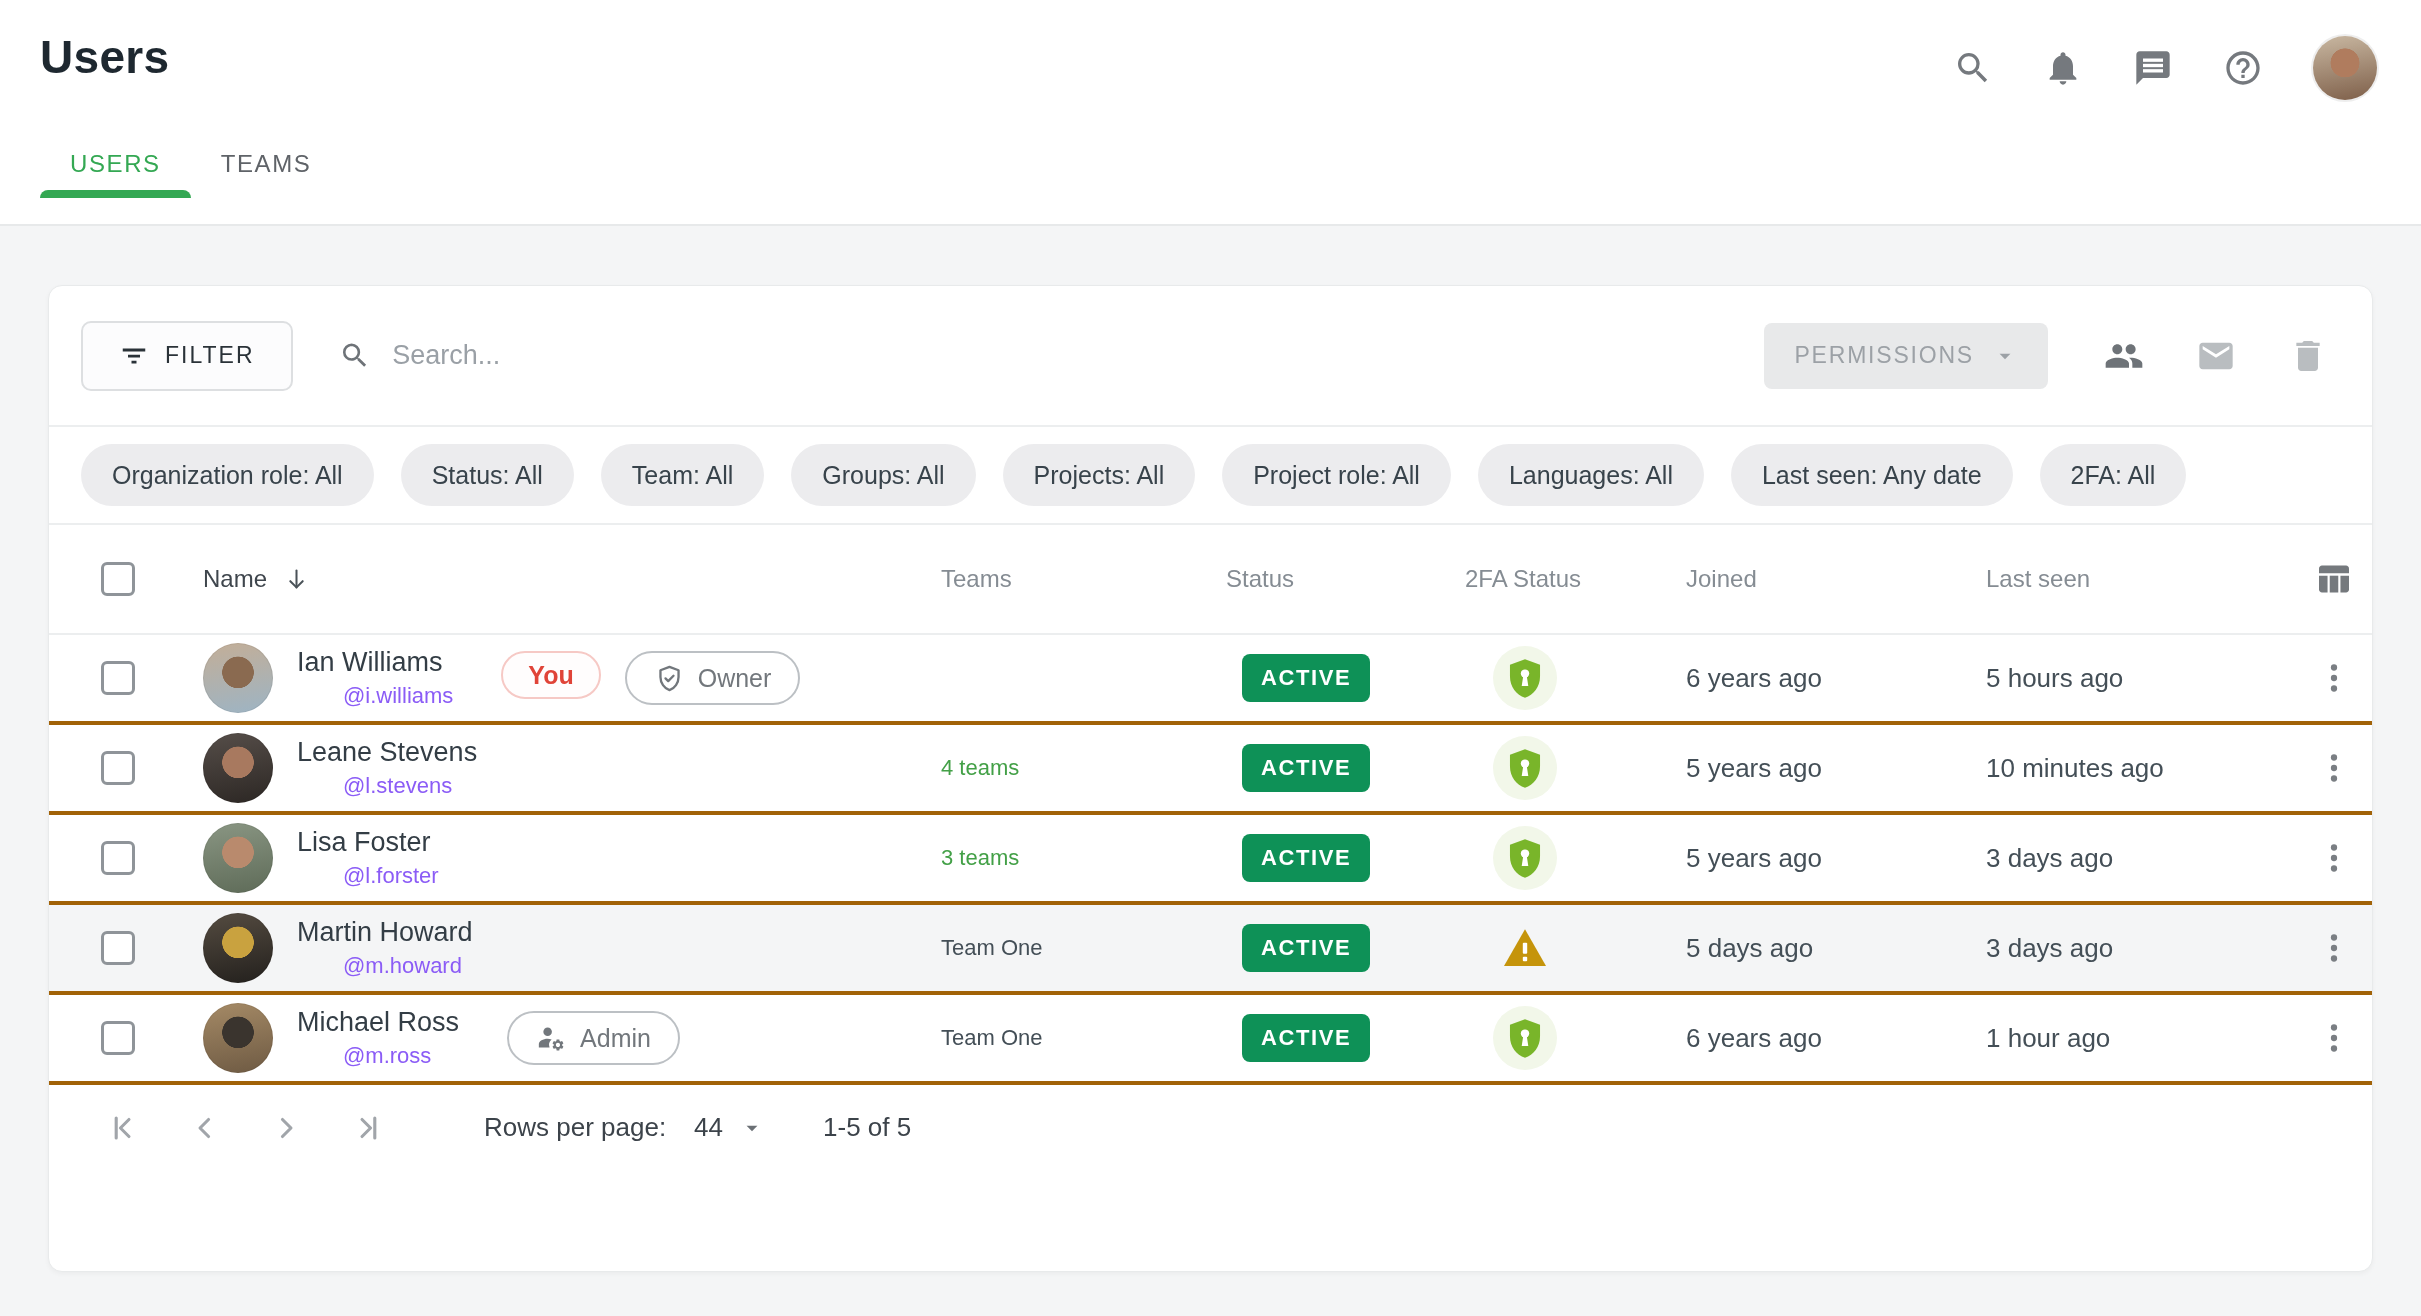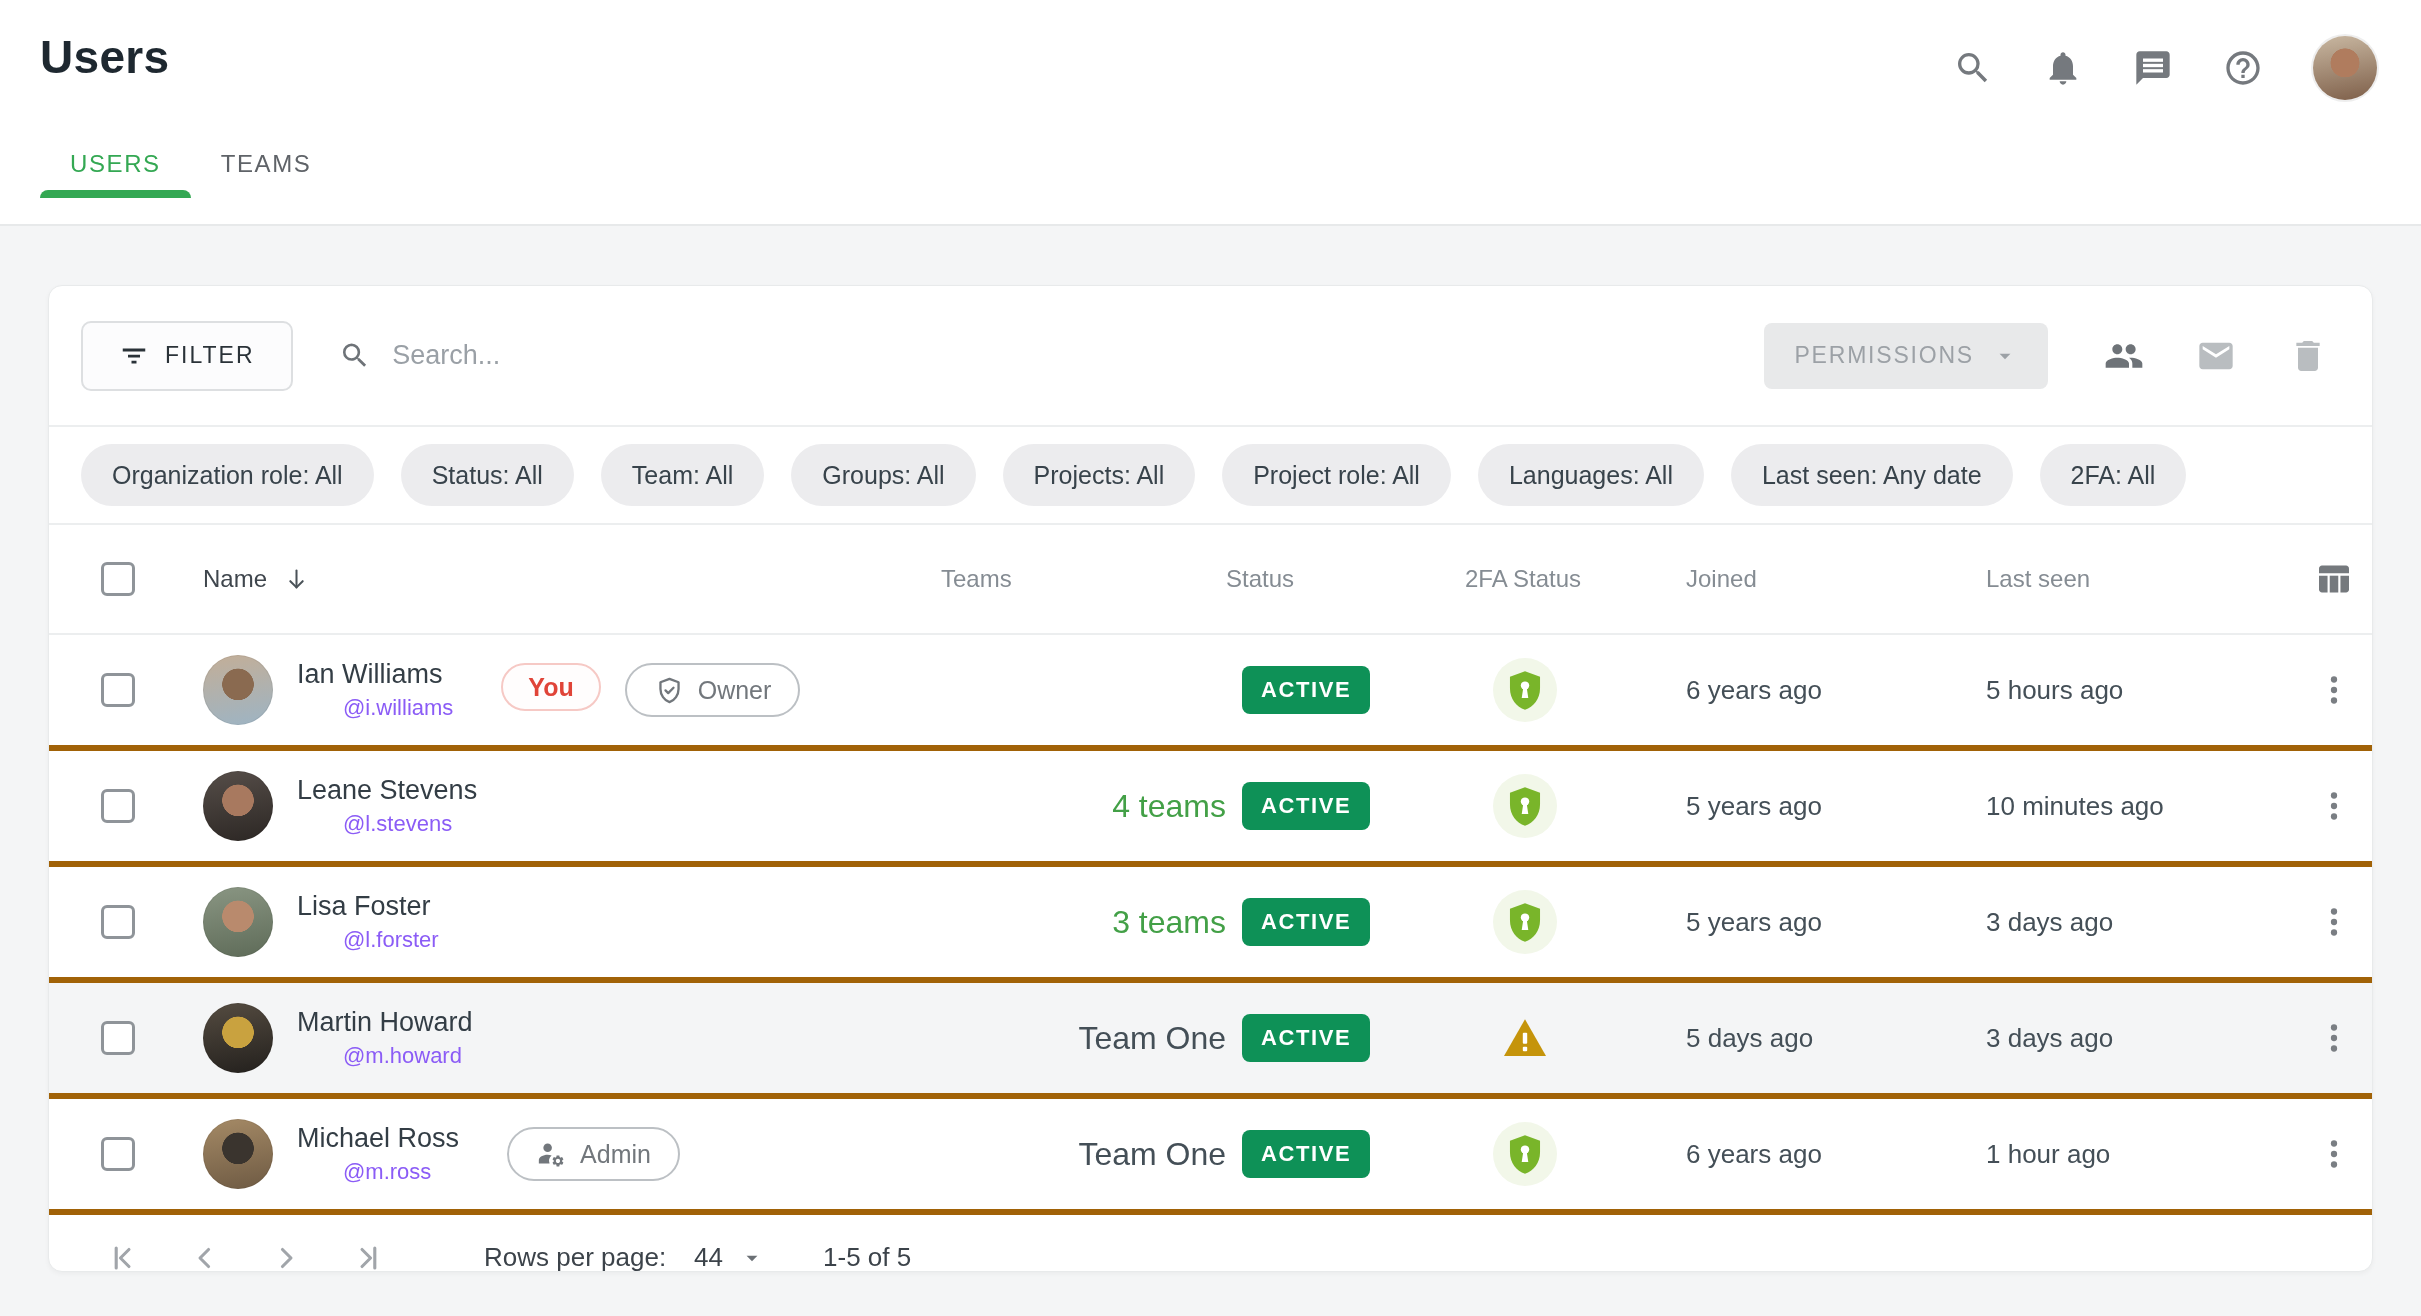--- a/index.html
+++ b/index.html
@@ -46,31 +46,31 @@
   .grid { display: grid; grid-template-columns: 102px 738px 285px 215px 245px 300px 330px 1fr; align-items: center; padding: 0 40px 0 52px; }
   .thead { height: 110px; border-bottom: 2px solid #eceeef; }
   .th { font-size: 24px; color: #858c93; }
   .th-name { display: flex; align-items: center; gap: 16px; font-size: 24px; font-weight: 500; color: #3f464d; cursor: pointer; }
   .th-name svg { width: 27px; height: 27px; color: #4a5258; }
   .th-2fa { padding-left: 24px; }
   .columns-btn { justify-self: end; width: 36px; height: 36px; color: #75797d; cursor: pointer; }
   .columns-btn svg { width: 36px; height: 36px; display: block; }
   .checkbox { width: 34px; height: 34px; border: 3px solid #8f9499; border-radius: 6px; background: #fff; cursor: pointer; }
   
-  .trow { height: 116px; border-bottom: 6px solid #a16207; background: #fff; }
+  .trow { height: 90px; border-bottom: 4px solid #a16207; background: #fff; }
   .trow.highlight { background: #f4f5f6; }
   .cell-name { display: flex; align-items: center; gap: 24px; }
   .avatar { width: 70px; height: 70px; border-radius: 50%; flex: 0 0 70px; box-shadow: inset 0 0 0 1px rgba(0,0,0,0.06); }
   .nm { font-size: 27px; font-weight: 500; color: #333d45; line-height: 1.25; }
   .hd { font-size: 22px; color: #8b5cf6; line-height: 1.25; margin-top: 2px; margin-left: 46px; }
   .badges { display: flex; gap: 24px; margin-left: 24px; }
   .badge-you { height: 48px; display: flex; align-items: center; padding: 0 25px; border: 2px solid #f6c9c5; border-radius: 24px; color: #e04438; font-size: 25px; font-weight: 600; background: #fffdfd; }
   .badge-role { height: 54px; display: flex; align-items: center; gap: 13px; padding: 0 27px; border: 2px solid #bcc0c4; border-radius: 27px; color: #72777c; font-size: 25px; background: #fff; }
   .badge-role svg { width: 31px; height: 31px; }
-  .cell-teams { font-size: 32px; color: #444f57; text-align: right; }
+  .cell-teams { font-size: 22px; color: #444f57; }
   .teams-link { color: #43a047; cursor: pointer; }
   .status-badge { display: inline-block; background: #0e9157; color: #fff; font-size: 22px; font-weight: 700; letter-spacing: 1.6px; padding: 11px 19px; border-radius: 8px; margin-left: 16px; }
   .cell-2fa { padding-left: 24px; width: 144px; display: flex; justify-content: center; align-items: center; }
   .halo { width: 64px; height: 64px; border-radius: 50%; background: #f2f7e9; display: flex; align-items: center; justify-content: center; }
   .halo svg { width: 44px; height: 44px; display: block; }
   .warn svg { width: 48px; height: 48px; display: block; }
   .cell-time { font-size: 26px; color: #444f57; }
   .kebab { justify-self: end; width: 36px; height: 36px; color: #7a7e83; cursor: pointer; }
   .kebab svg { width: 36px; height: 36px; display: block; }
   

